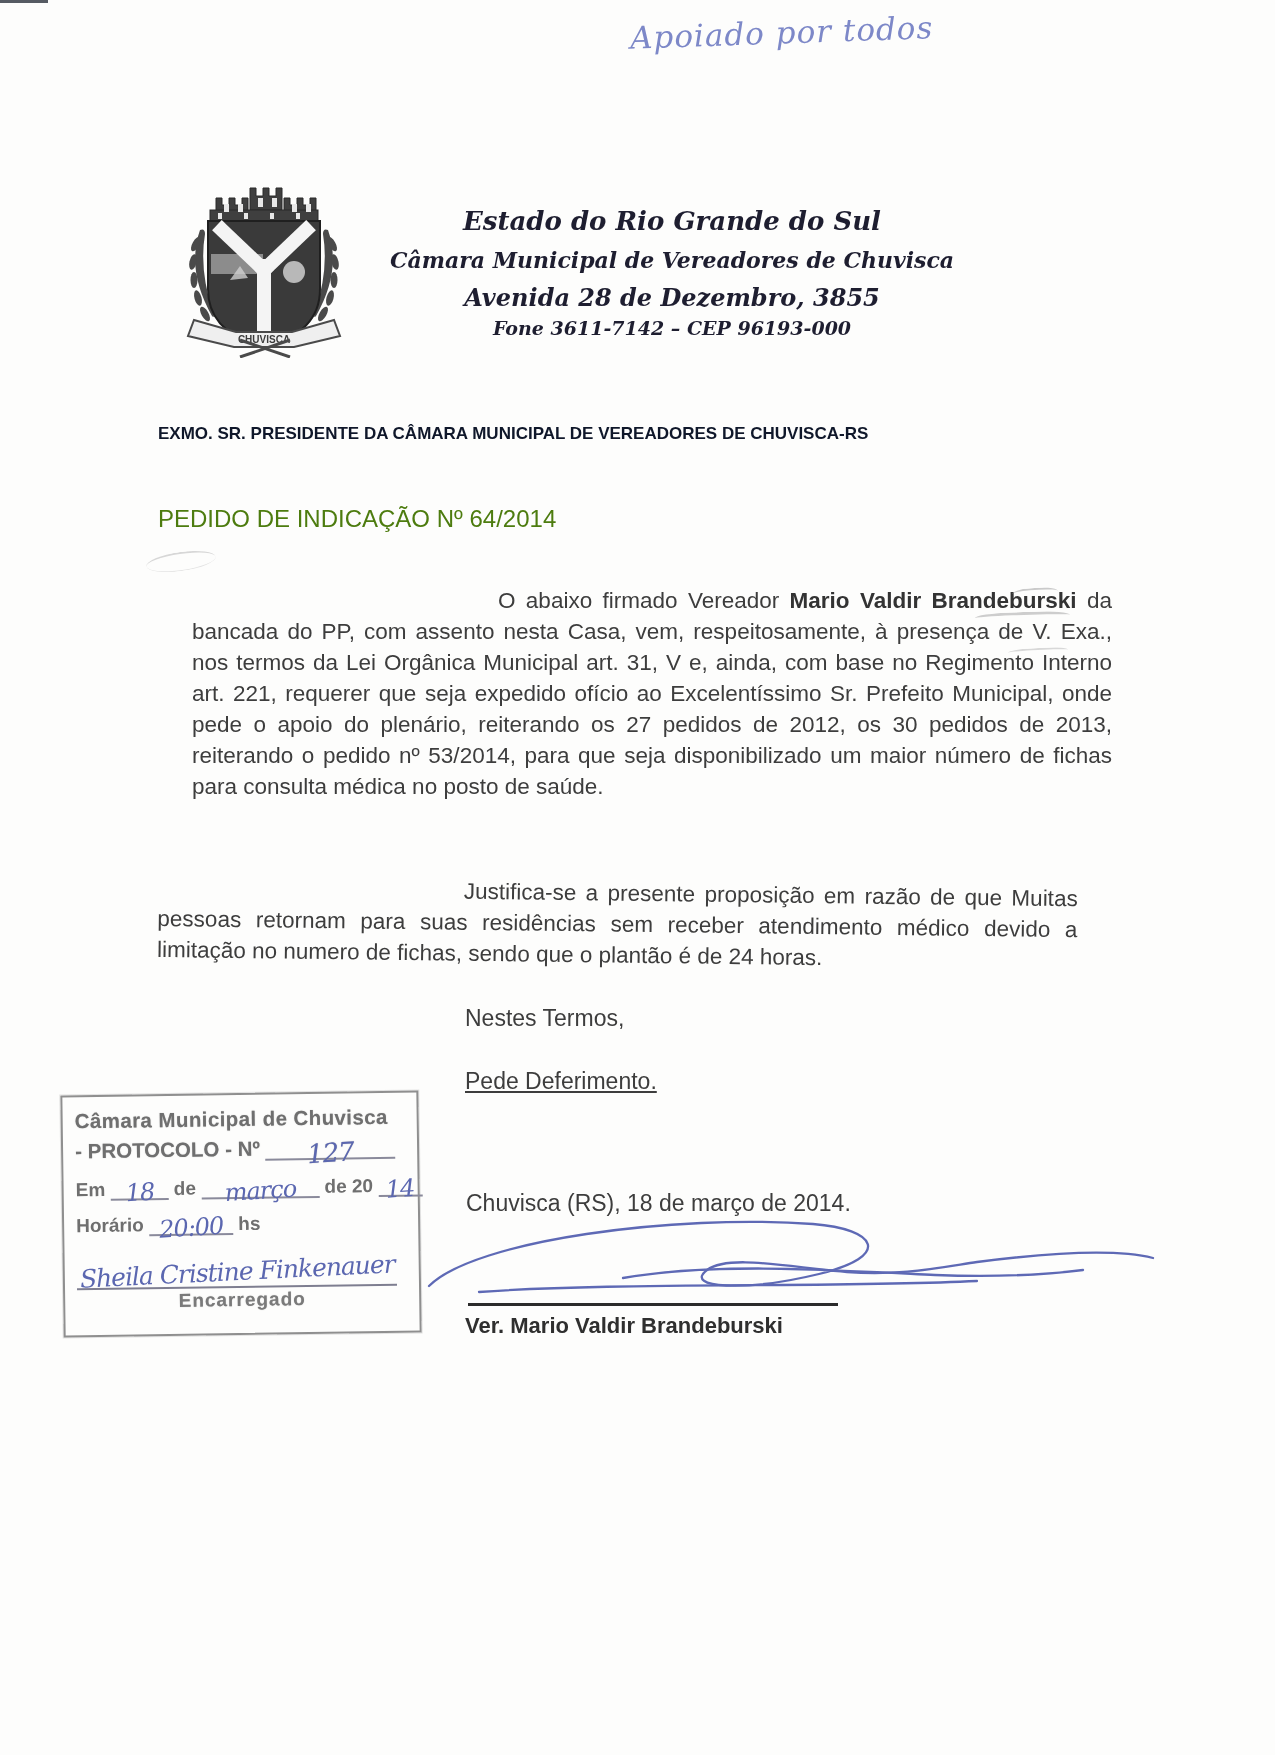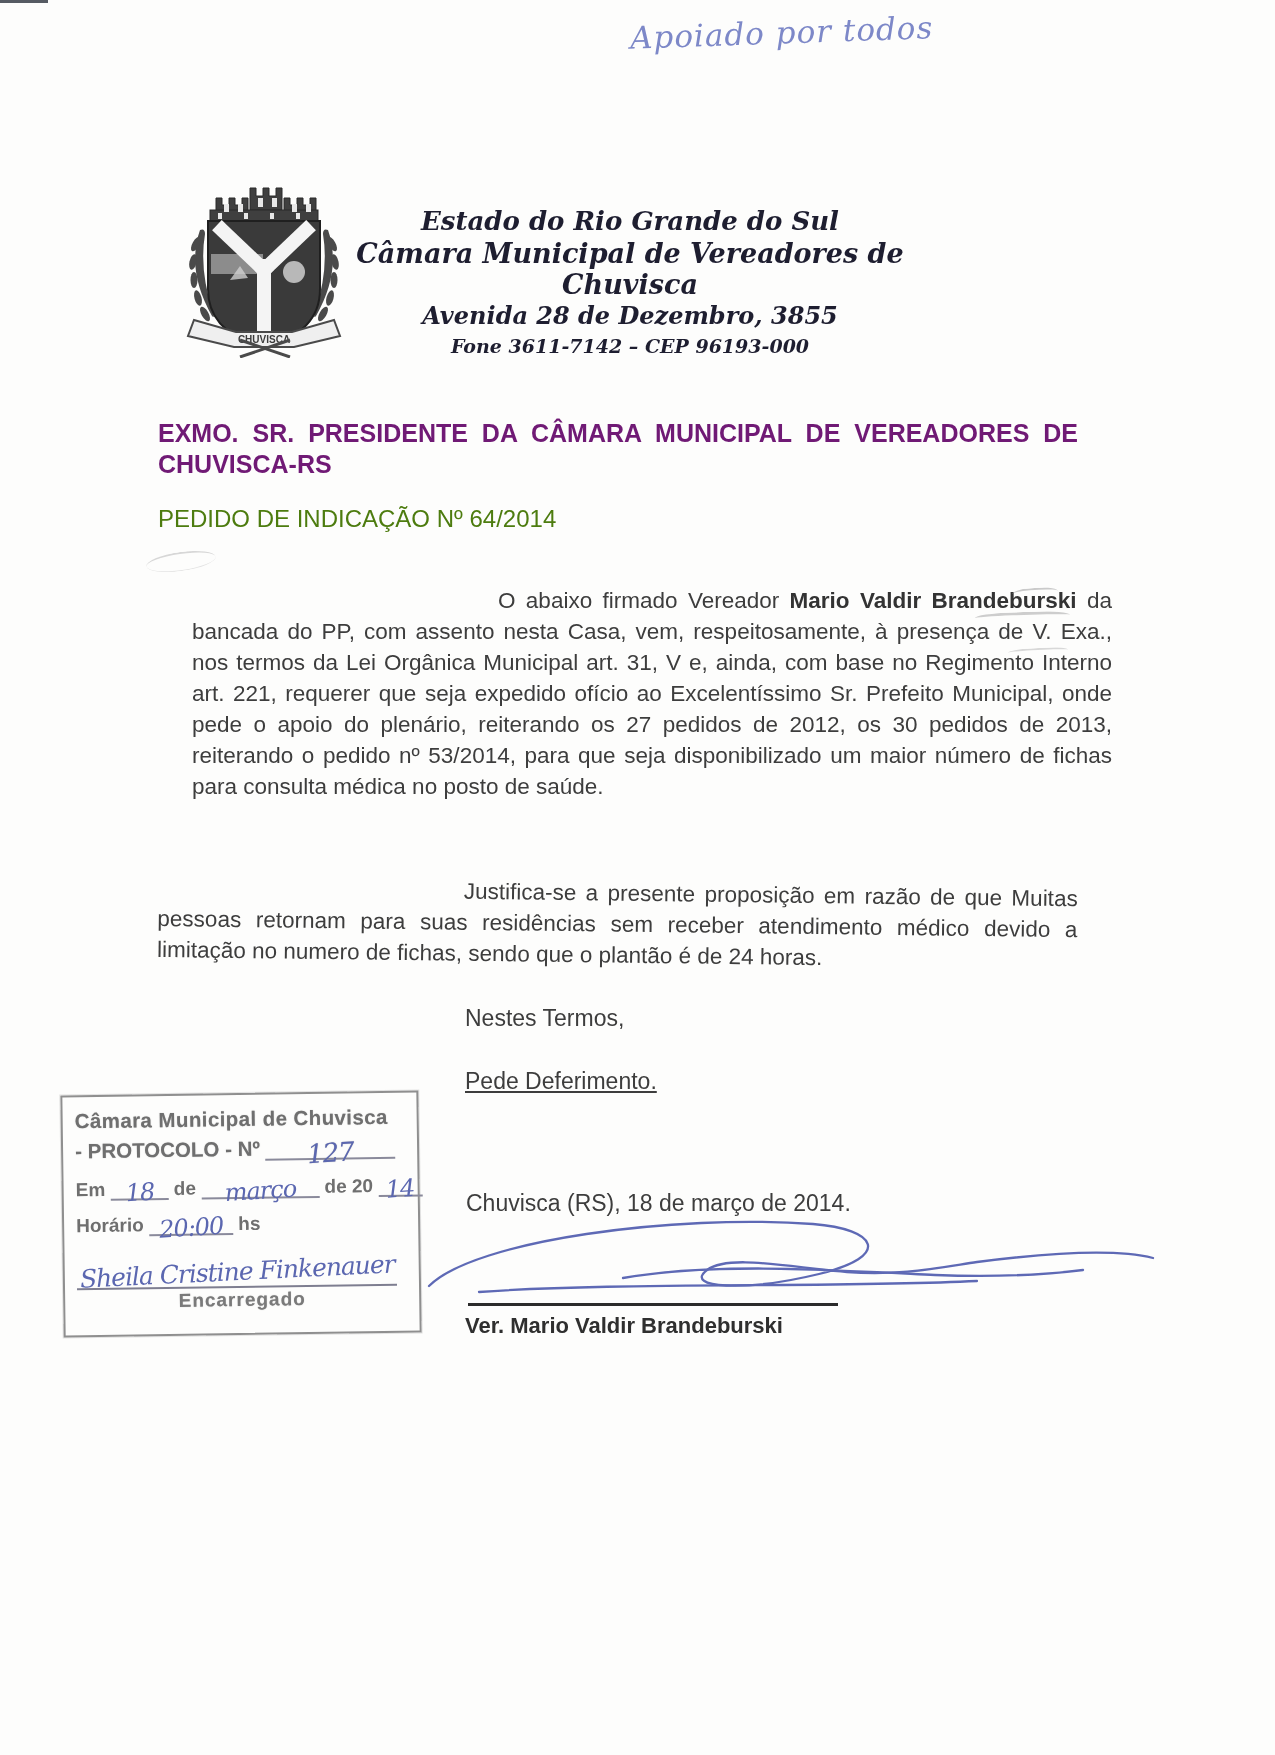--- a/index.html
+++ b/index.html
@@ -20,29 +20,30 @@
   }
 
   
   .crest{position:absolute;left:178px;top:160px;width:172px;height:198px;}
 
   
   .letterhead{
     position:absolute;left:320px;top:204px;width:620px;text-align:center;
     font-family:"DejaVu Serif",serif;font-style:italic;font-weight:bold;
     color:#1e1e30;
+    padding-left:42px;
   }
   .lh1{font-size:26px;line-height:34px;}
-  .lh2{font-size:27px;line-height:31px;text-align:center;}
+  .lh2{font-size:22px;line-height:44px;text-align:center;}
   .lh3{font-size:24px;line-height:32px;text-align:center;}
   .lh4{font-size:19px;line-height:28px;}
 
   .recipient{
     position:absolute;left:158px;top:418px;width:920px;
-    font-weight:bold;font-size:25px;line-height:31px;color:#701a75;
+    font-weight:bold;font-size:17px;line-height:31px;color:#0f172a;
     text-align:justify;
   }
   .subject{
     position:absolute;left:158px;top:505px;
     font-size:24px;color:#4d7c0f;white-space:nowrap;text-align:right;
   }
 
   .para{
     position:absolute;left:158px;width:920px;
     font-size:22.5px;line-height:31px;text-align:justify;color:#3d3d3d;

